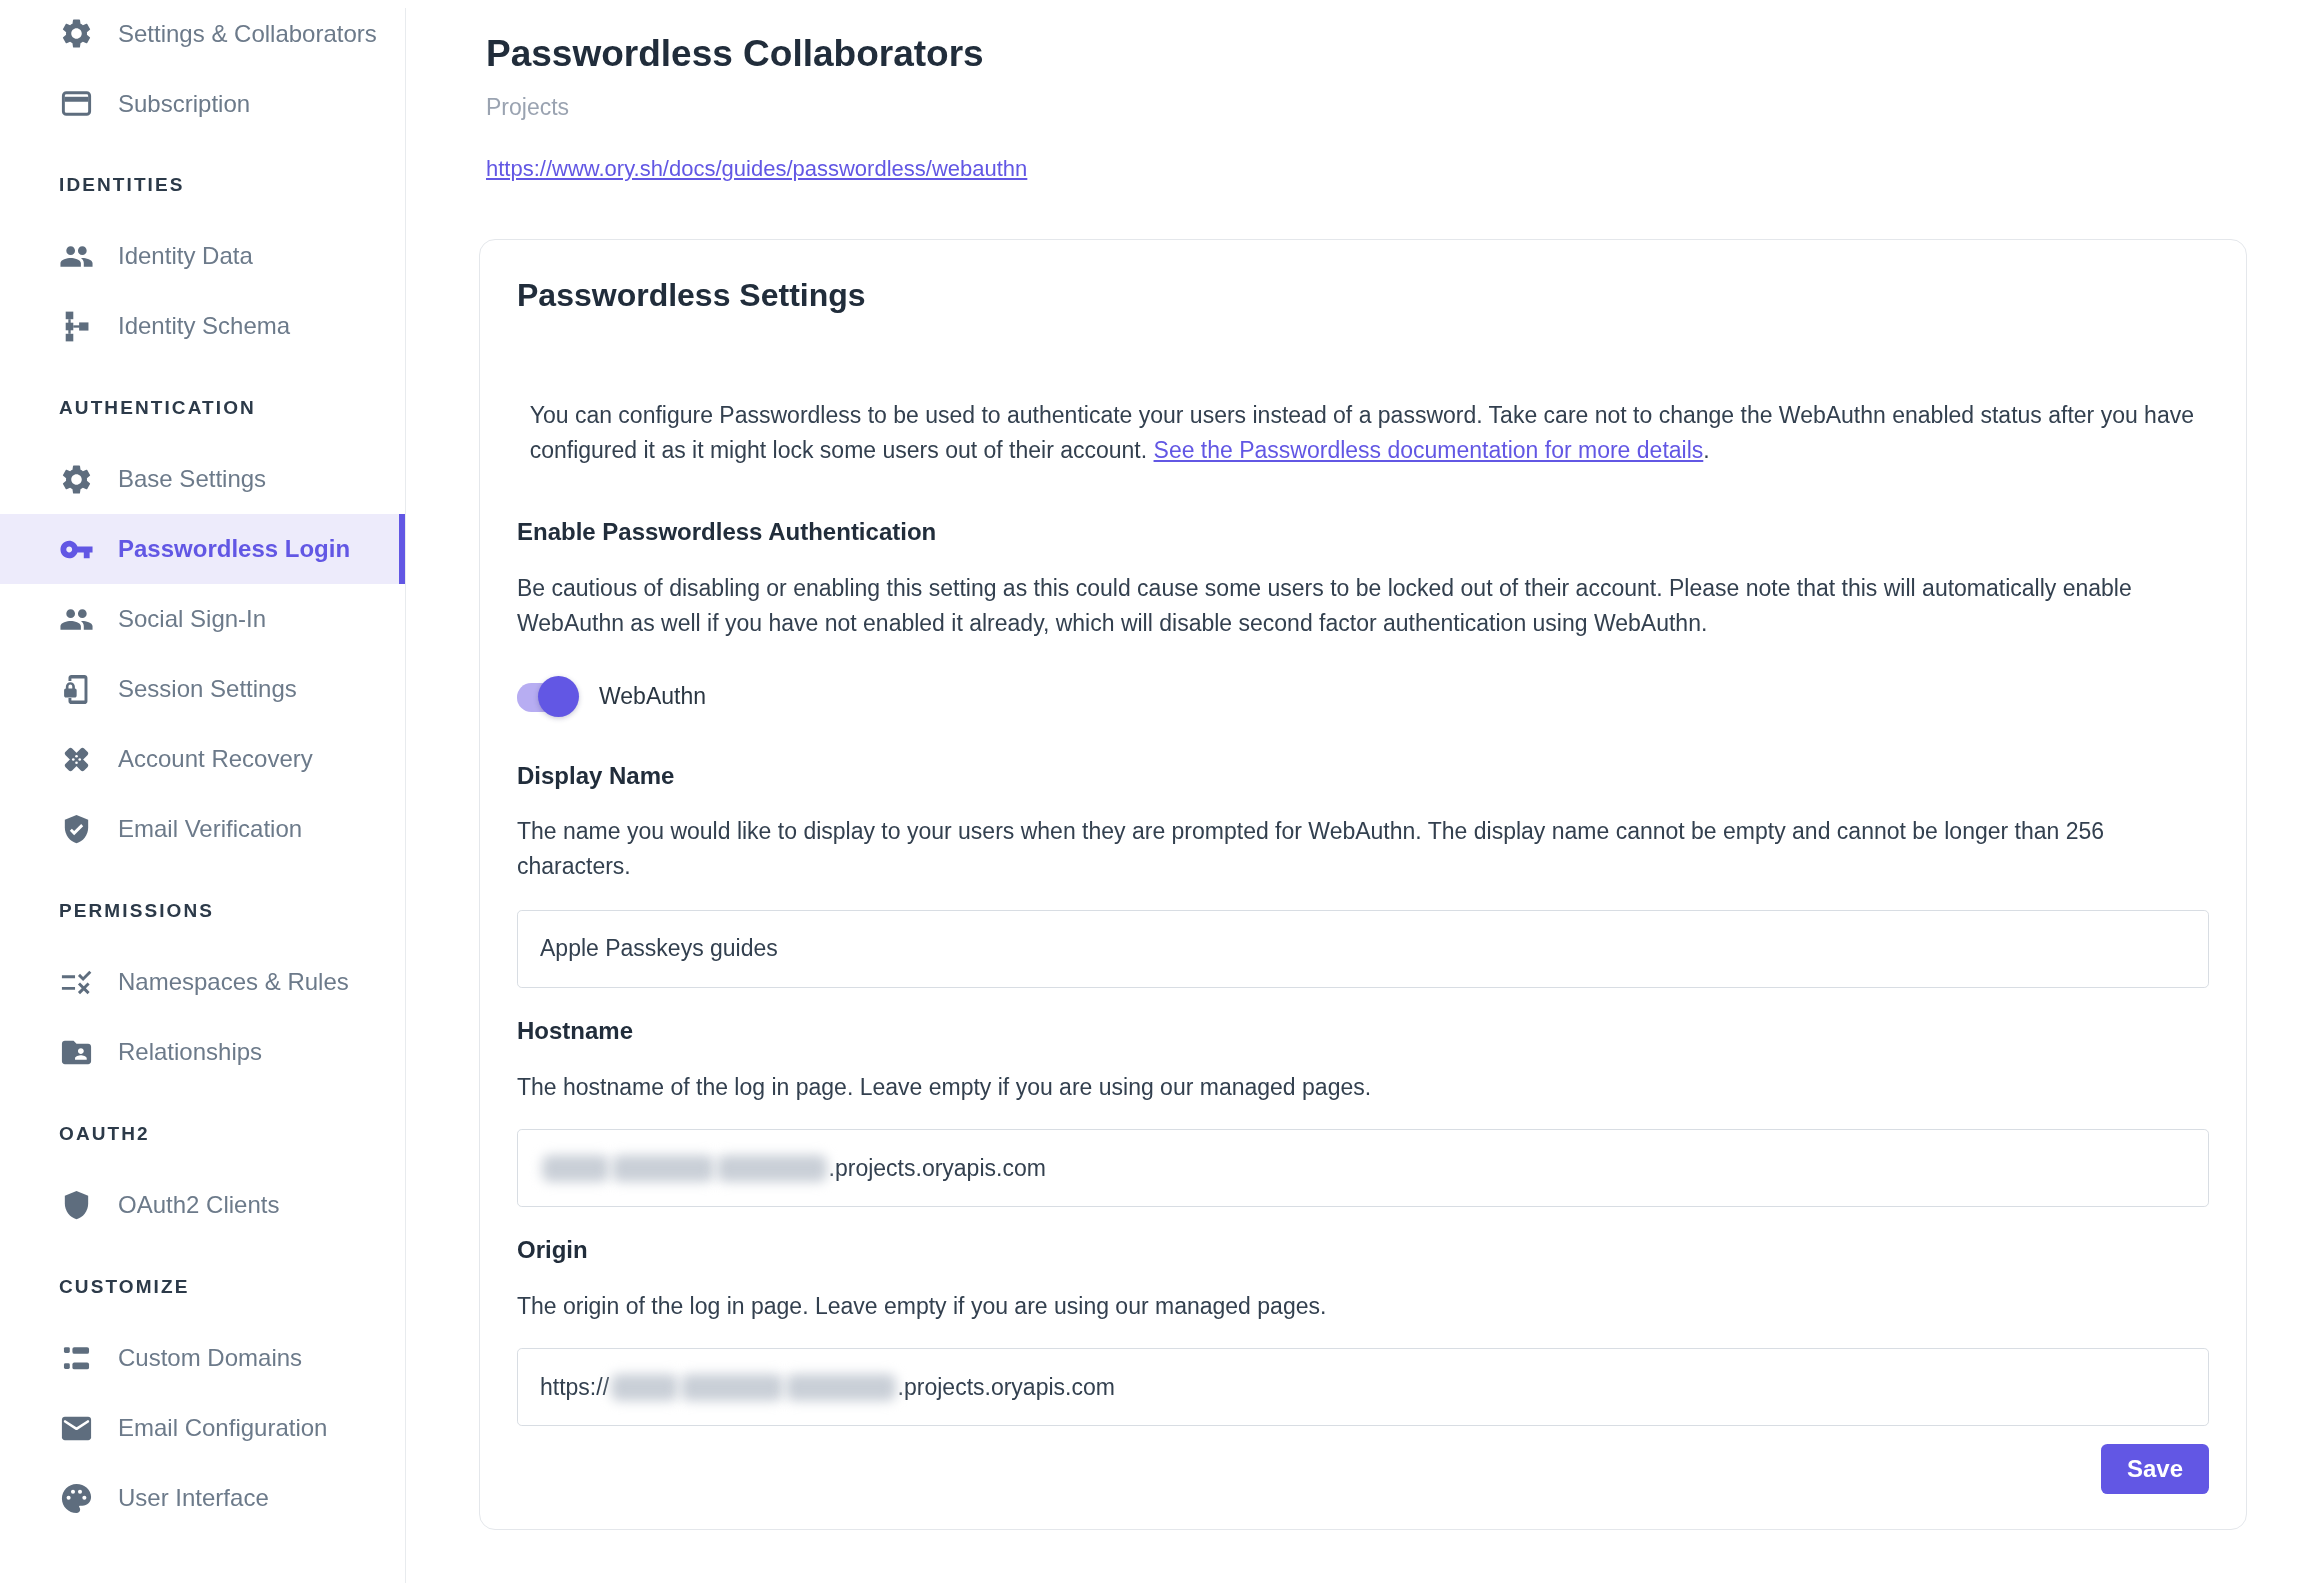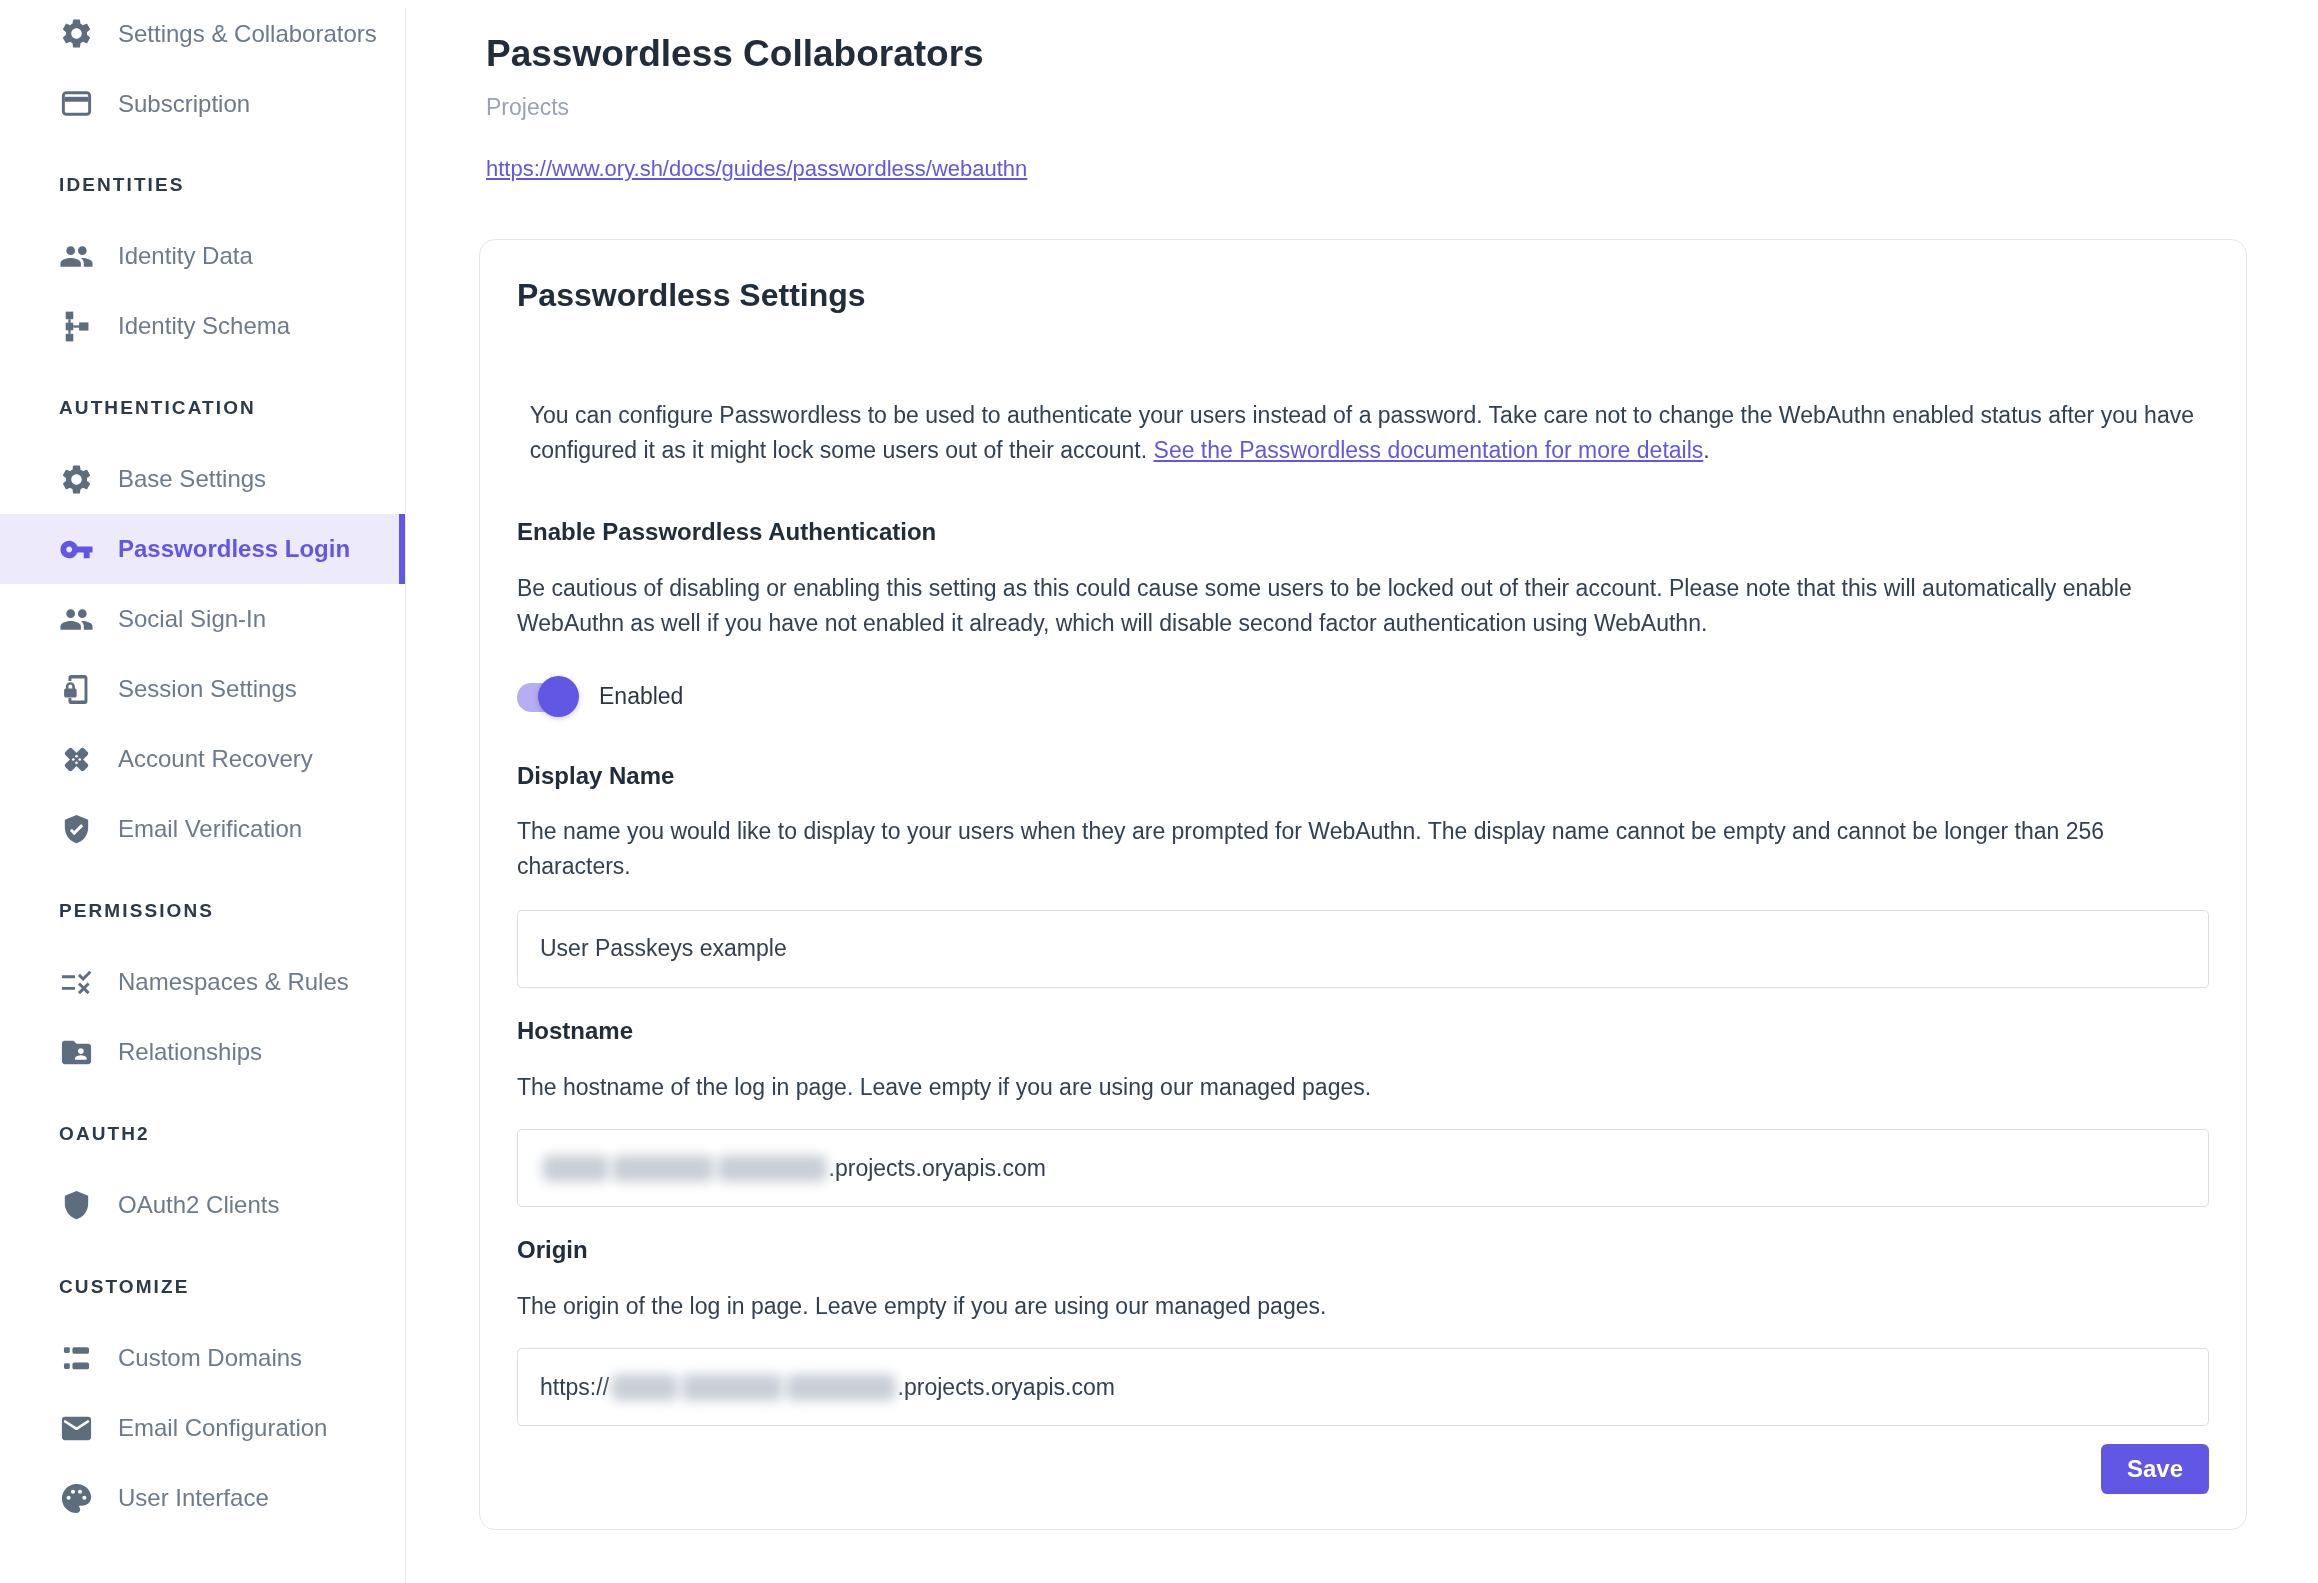--- a/index.html
+++ b/index.html
@@ -263,27 +263,27 @@
       <p class="intro"><span>You can configure Passwordless to be used to authenticate your users instead of a password. Take care not to change the WebAuthn enabled status after you have configured it as it might lock some users out of their account. </span><a class="inline-link">See the Passwordless documentation for more details</a><span>.</span></p>
 
       <h3 class="section-heading">Enable Passwordless Authentication</h3>
       <p class="desc">Be cautious of disabling or enabling this setting as this could cause some users to be locked out of their account. Please note that this will automatically enable WebAuthn as well if you have not enabled it already, which will disable second factor authentication using WebAuthn.</p>
 
       <div class="toggle-row">
         <div class="toggle on">
           <div class="track"></div>
           <div class="knob"></div>
         </div>
-        <span class="toggle-label">Enabled</span>
+        <span class="toggle-label">WebAuthn</span>
       </div>
 
       <h3 class="section-heading tight">Display Name</h3>
       <p class="desc close">The name you would like to display to your users when they are prompted for WebAuthn. The display name cannot be empty and cannot be longer than 256 characters.</p>
       <div class="field-input">
-        <span>User Passkeys example</span>
+        <span>Apple Passkeys guides</span>
       </div>
 
       <h3 class="section-heading mid">Hostname</h3>
       <p class="desc">The hostname of the log in page. Leave empty if you are using our managed pages.</p>
       <div class="field-input close">
         <span></span>
           <span class="redacted r1"></span>
           <span class="redacted r2"></span>
           <span class="redacted r3"></span>
           <span>.projects.oryapis.com</span>

